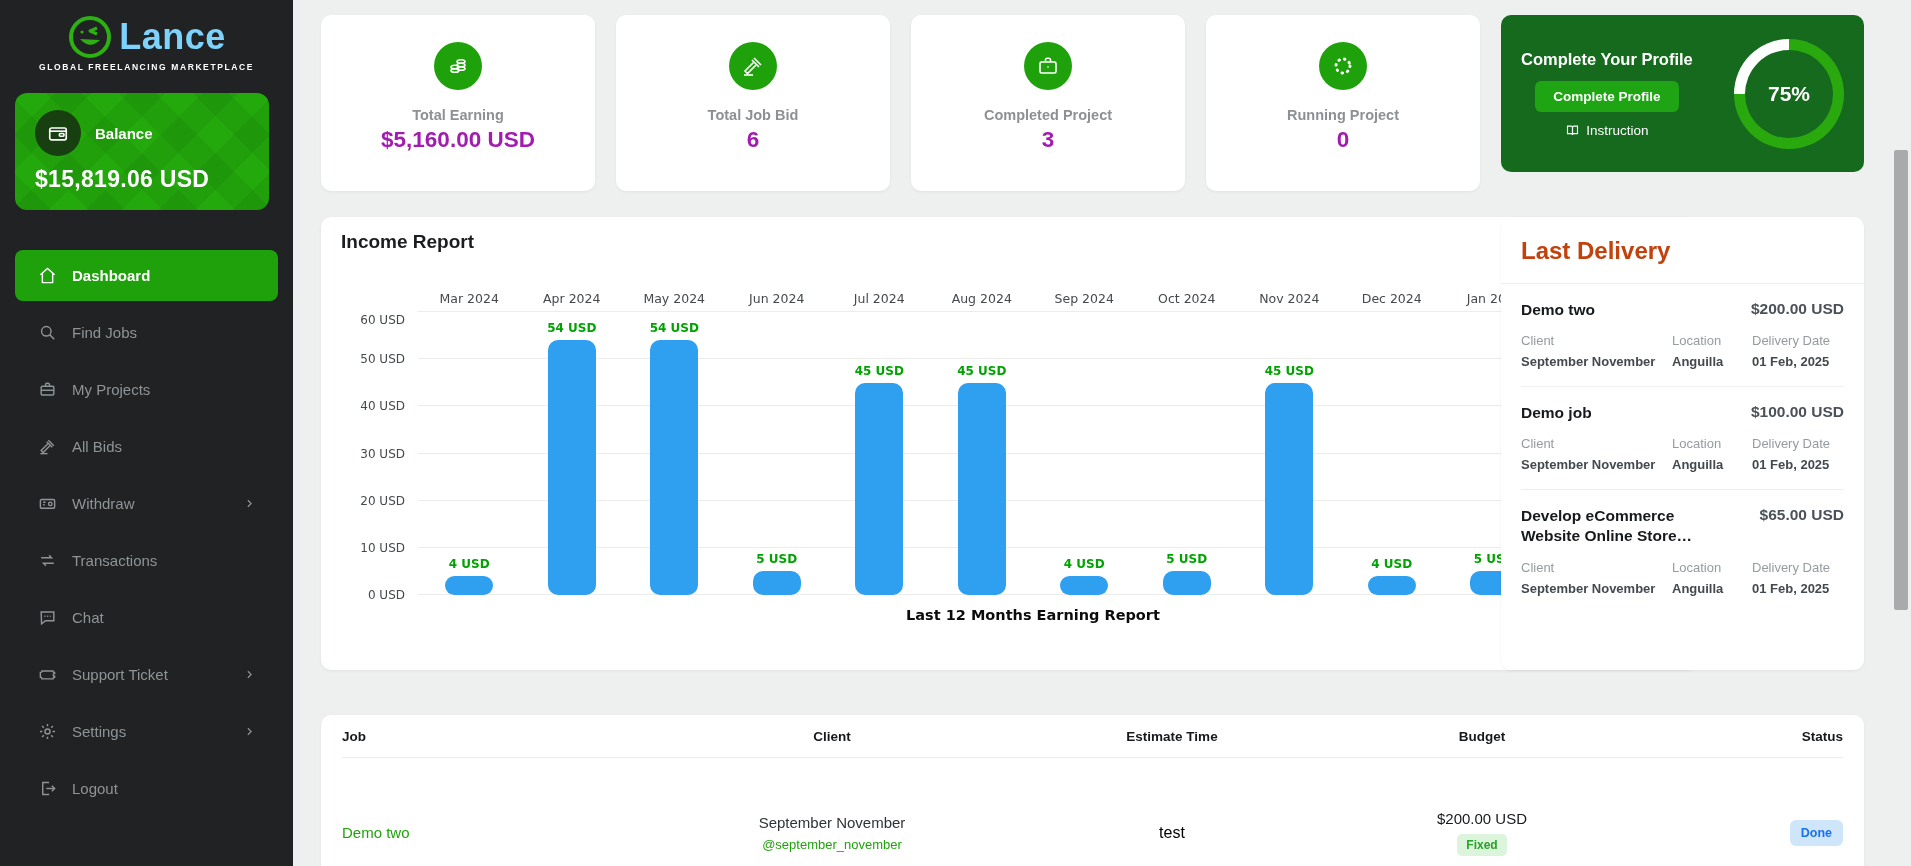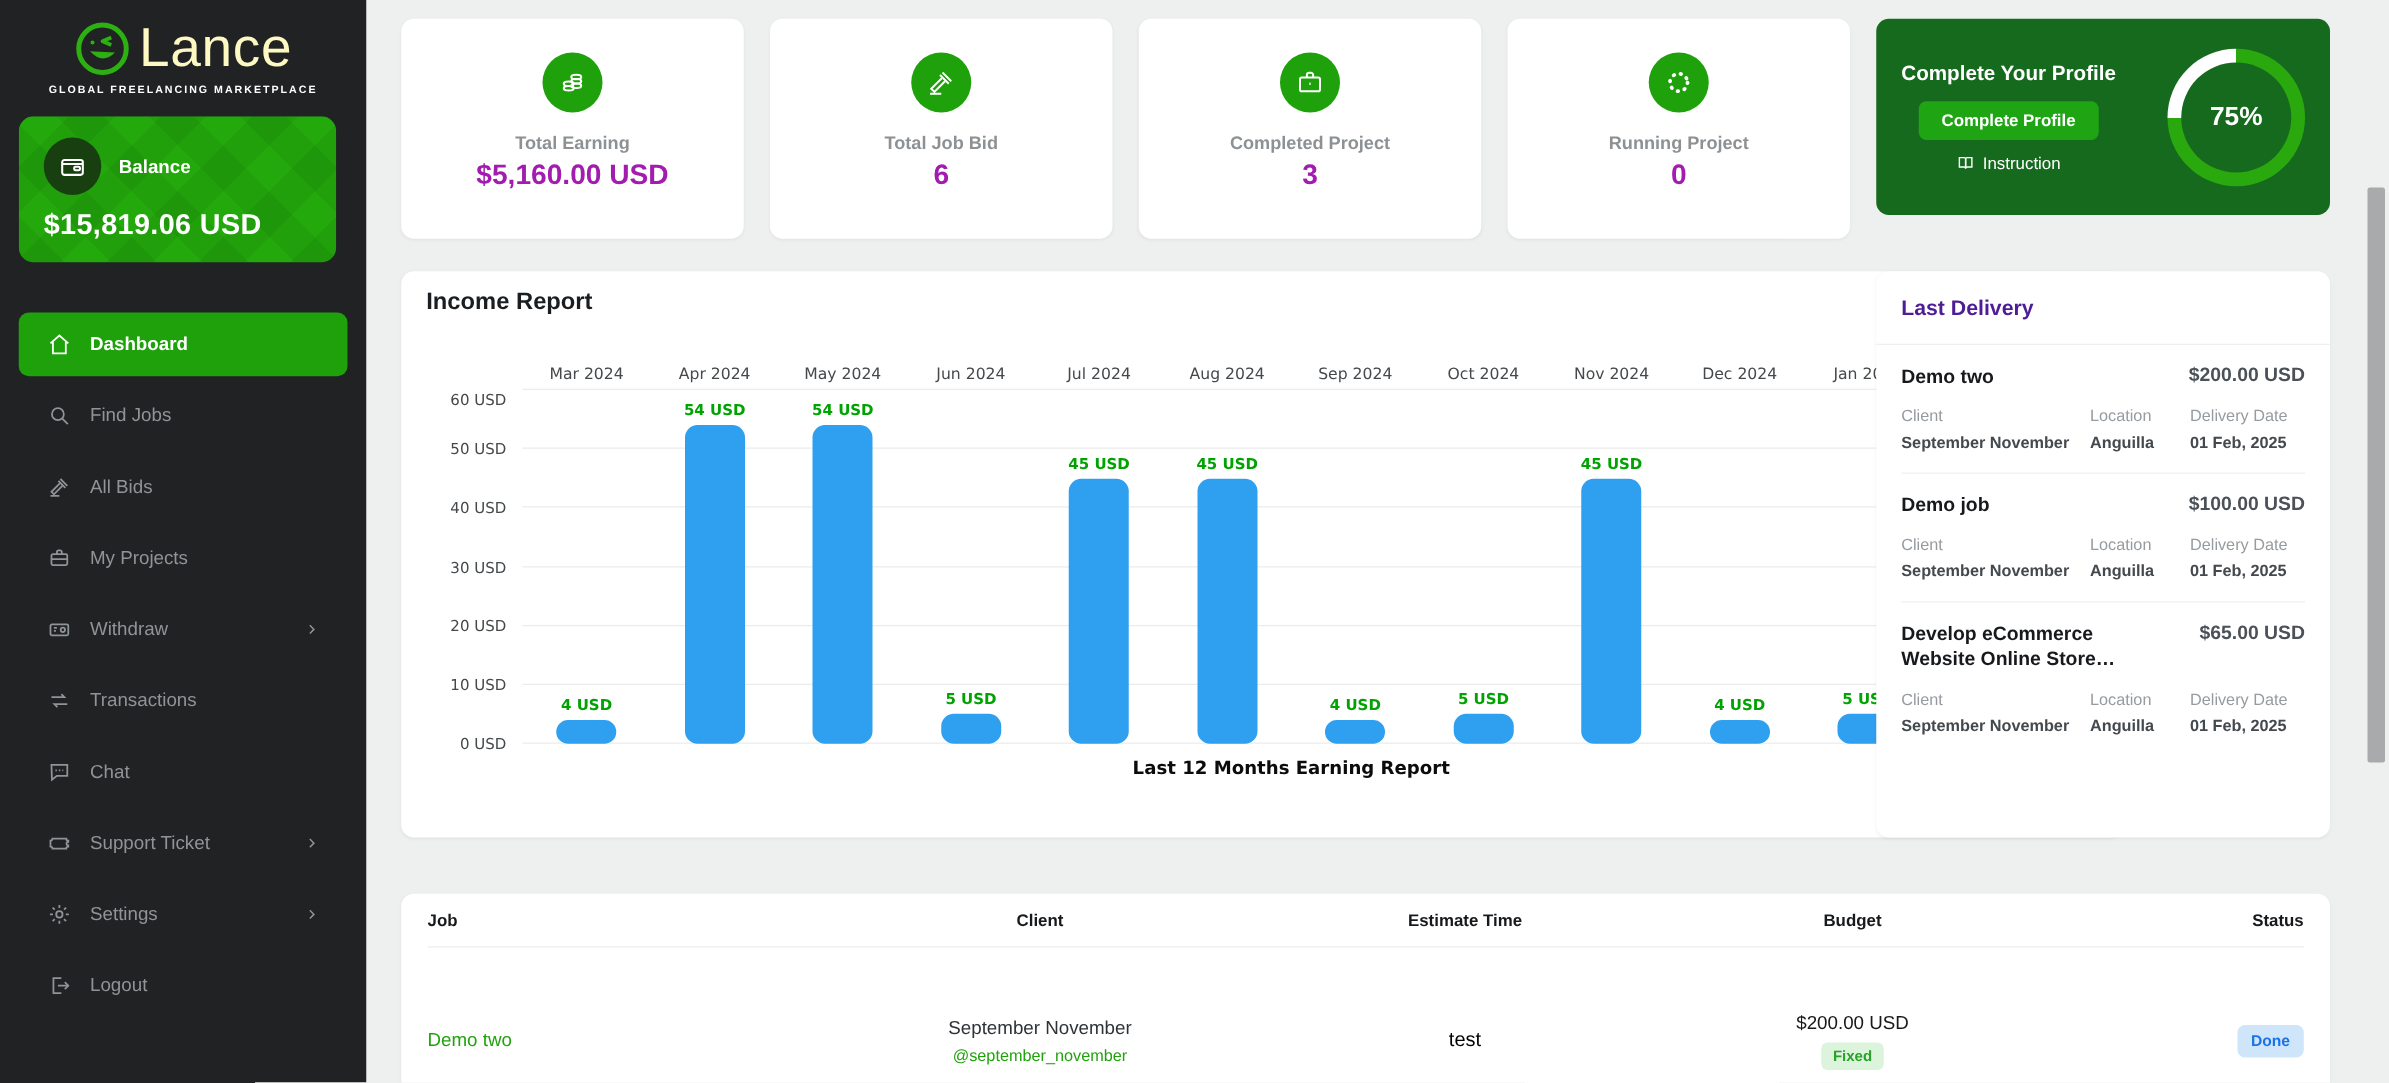--- a/index.html
+++ b/index.html
@@ -2,21 +2,21 @@
 <html><head>
 <meta charset="utf-8">
 <style>
   * { margin:0; padding:0; box-sizing:border-box; }
   html,body { width:1911px; height:866px; overflow:hidden; }
   body { font-family:"Liberation Sans", sans-serif; background:#eef0ef; position:relative; }
 
   
   .sidebar { position:absolute; left:0; top:0; width:293px; height:866px; background:#202224; }
   .logo-row { display:flex; align-items:center; justify-content:center; gap:6px; padding-top:14px; }
-  .logo-text { color:#fef9c3; font-size:44px; font-weight:400; letter-spacing:.5px; }
+  .logo-text { color:#7dd3fc; font-size:36px; font-weight:700; letter-spacing:.5px; }
   .tagline { text-align:center; color:#fff; font-size:8.5px; font-weight:700; letter-spacing:1.6px; margin-top:2px; }
 
   .balance-card { position:absolute; left:15px; top:93px; width:254px; height:117px; border-radius:12px;
     background-color:#23a90c;
     background-image:
       repeating-linear-gradient(45deg, rgba(0,0,0,0.055) 0 26px, transparent 26px 52px),
       repeating-linear-gradient(-45deg, rgba(0,0,0,0.055) 0 26px, transparent 26px 52px);
     padding:17px 20px; }
   .balance-top { display:flex; align-items:center; gap:14px; }
   .balance-icon-circle { width:46px; height:46px; border-radius:50%; background:#173f10; display:flex; align-items:center; justify-content:center; color:#fff; }
@@ -69,21 +69,21 @@
   .gridline { position:absolute; left:0; right:0; height:1px; background:#ececeb; }
   .bar-col { flex:1; position:relative; height:100%; }
   .bar { position:absolute; bottom:0; left:50%; transform:translateX(-50%); width:48px; border-radius:10px; cursor:pointer; }
   .bar-label { position:absolute; left:50%; transform:translateX(-50%); white-space:nowrap;
     font:700 12px "DejaVu Sans", sans-serif; }
   .chart-caption { margin:12px 49px 0 97px; text-align:center; font:700 14.5px "DejaVu Sans", sans-serif; color:#0c0c0c; }
 
   
   .delivery-card { position:absolute; left:1208px; top:217px; width:363px; height:453px; background:#fff; border-radius:10px;
     box-shadow:0 1px 3px rgba(0,0,0,.06); padding:0 20px; }
-  .delivery-title { font-size:17px; font-weight:800; color:#4c1d95; padding:20px 0 18px 0; }
+  .delivery-title { font-size:24px; font-weight:800; color:#c2410c; padding:20px 0 18px 0; }
   .delivery-divider { height:1px; background:#efefef; margin:0 -20px; }
   .delivery-entry { padding:16px 0 17px 0; border-bottom:1px solid #efefef; }
   .delivery-entry:last-child { border-bottom:none; }
   .entry-top { display:flex; justify-content:space-between; gap:10px; }
   .entry-name { font-size:15.5px; font-weight:800; color:#17191c; line-height:1.3; max-width:200px; }
   .entry-amount { font-size:15.5px; font-weight:800; color:#4a5158; white-space:nowrap; }
   .entry-grid { display:grid; grid-template-columns:151px 80px 1fr; margin-top:13px; row-gap:6px; }
   .field-label { font-size:13px; color:#969ba0; }
   .field-value { font-size:13px; font-weight:700; color:#44494e; }
 
@@ -155,37 +155,37 @@
         <svg width="19" height="19" viewBox="0 0 24 24" fill="none" stroke="currentColor" stroke-width="1.8">
             <circle cx="10.5" cy="10.5" r="6"></circle>
             <path d="M15 15l5.5 5.5"></path>
           </svg>
       </span>
       <span>Find Jobs</span>
     </div>
     <div class="nav-item">
       <span class="nav-icon">
         <svg width="19" height="19" viewBox="0 0 24 24" fill="none" stroke="currentColor" stroke-width="1.8">
+            <rect x="4" y="8" width="16" height="11" rx="1.5"></rect>
+            <path d="M9.5 8V6a1.8 1.8 0 011.8-1.8h1.4A1.8 1.8 0 0114.5 6v2"></path>
+            <path d="M4 13h16"></path>
+          </svg>
+      </span>
+      <span>My Projects</span>
+    </div>
+    <div class="nav-item">
+      <span class="nav-icon">
+        <svg width="19" height="19" viewBox="0 0 24 24" fill="none" stroke="currentColor" stroke-width="1.8">
             <path d="M13 4l7 7"></path>
             <path d="M11 6l7 7"></path>
             <path d="M12.5 8.5L4 17l2.5 2.5 8.5-8.5"></path>
             <path d="M3 21h9"></path>
           </svg>
       </span>
       <span>All Bids</span>
-    </div>
-    <div class="nav-item">
-      <span class="nav-icon">
-        <svg width="19" height="19" viewBox="0 0 24 24" fill="none" stroke="currentColor" stroke-width="1.8">
-            <rect x="4" y="8" width="16" height="11" rx="1.5"></rect>
-            <path d="M9.5 8V6a1.8 1.8 0 011.8-1.8h1.4A1.8 1.8 0 0114.5 6v2"></path>
-            <path d="M4 13h16"></path>
-          </svg>
-      </span>
-      <span>My Projects</span>
     </div>
     <div class="nav-item">
       <span class="nav-icon">
         <svg width="19" height="19" viewBox="0 0 24 24" fill="none" stroke="currentColor" stroke-width="1.8">
             <rect x="3" y="7" width="18" height="11" rx="1.5"></rect>
             <path d="M6.5 10.5h3M6.5 13.5h2"></path>
             <circle cx="15.5" cy="12.5" r="2.2"></circle>
           </svg>
       </span>
       <span>Withdraw</span>

